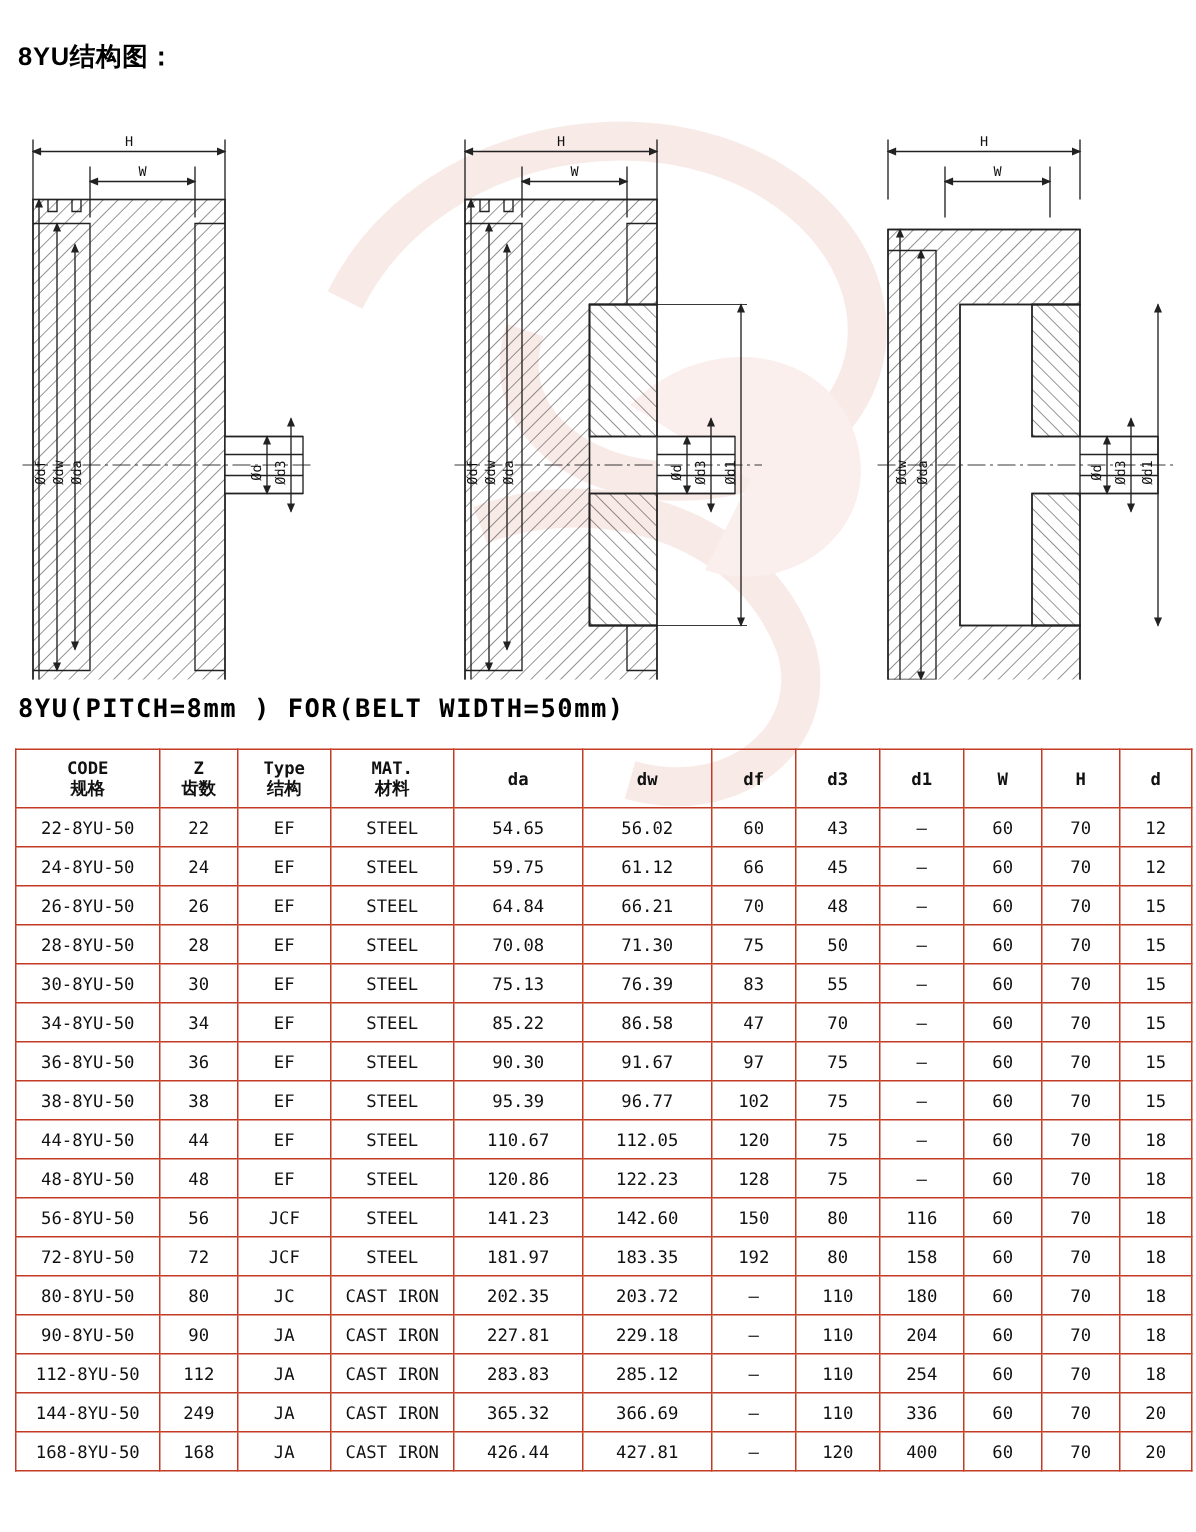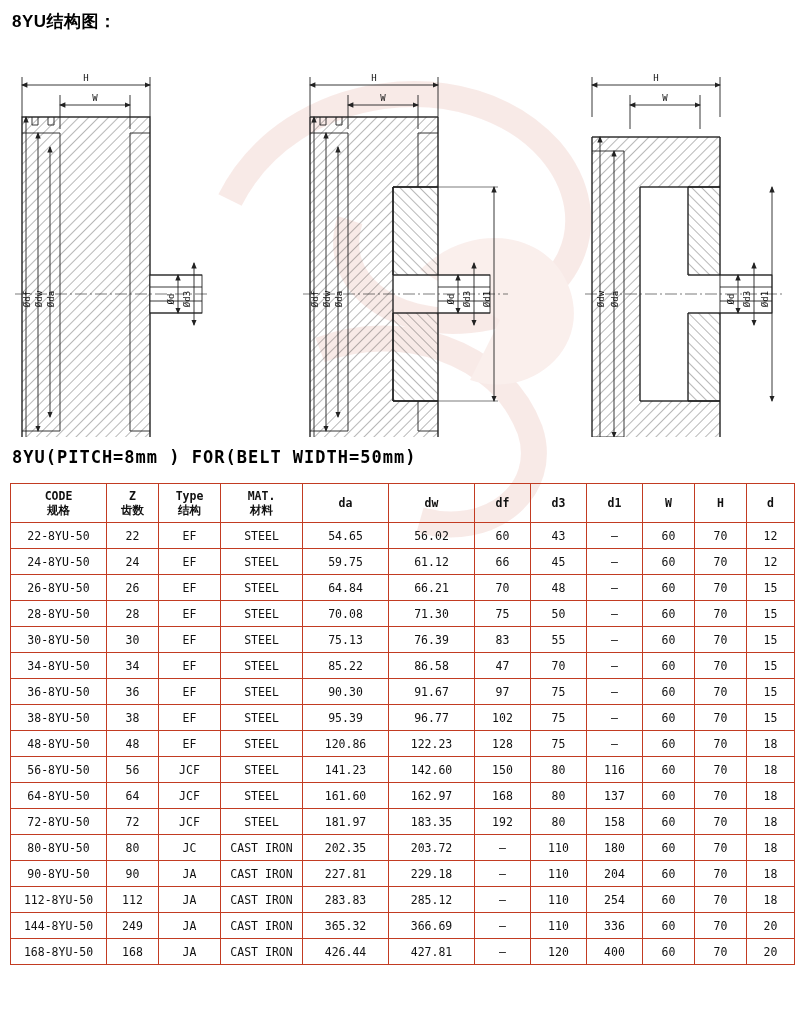--- a/index.html
+++ b/index.html
@@ -13,21 +13,21 @@
     font-family: "Liberation Sans", sans-serif;
     color: #111111;
     position: relative;
     overflow: hidden;
   }
   .page {
     position: relative;
     width: 797px;
     height: 1021px;
     box-sizing: border-box;
-    padding: 8px 10px;
+    padding: 24px 10px;
   }
   .title-main {
     font-size: 17px;
     font-weight: bold;
     letter-spacing: 0.5px;
     margin: 2px 0 4px 2px;
     color: #000;
   }
   .title-sub {
     font-size: 17px;
@@ -449,20 +449,34 @@
           <td>95.39</td>
           <td>96.77</td>
           <td>102</td>
           <td>75</td>
           <td>–</td>
           <td>60</td>
           <td>70</td>
           <td>15</td>
         </tr>
         <tr>
+          <td>44-8YU-50</td>
+          <td>44</td>
+          <td>EF</td>
+          <td>STEEL</td>
+          <td>110.67</td>
+          <td>112.05</td>
+          <td>120</td>
+          <td>75</td>
+          <td>–</td>
+          <td>60</td>
+          <td>70</td>
+          <td>18</td>
+        </tr>
+        <tr>
           <td>48-8YU-50</td>
           <td>48</td>
           <td>EF</td>
           <td>STEEL</td>
           <td>120.86</td>
           <td>122.23</td>
           <td>128</td>
           <td>75</td>
           <td>–</td>
           <td>60</td>
@@ -472,34 +486,20 @@
         <tr>
           <td>56-8YU-50</td>
           <td>56</td>
           <td>JCF</td>
           <td>STEEL</td>
           <td>141.23</td>
           <td>142.60</td>
           <td>150</td>
           <td>80</td>
           <td>116</td>
-          <td>60</td>
-          <td>70</td>
-          <td>18</td>
-        </tr>
-        <tr>
-          <td>64-8YU-50</td>
-          <td>64</td>
-          <td>JCF</td>
-          <td>STEEL</td>
-          <td>161.60</td>
-          <td>162.97</td>
-          <td>168</td>
-          <td>80</td>
-          <td>137</td>
           <td>60</td>
           <td>70</td>
           <td>18</td>
         </tr>
         <tr>
           <td>72-8YU-50</td>
           <td>72</td>
           <td>JCF</td>
           <td>STEEL</td>
           <td>181.97</td>

